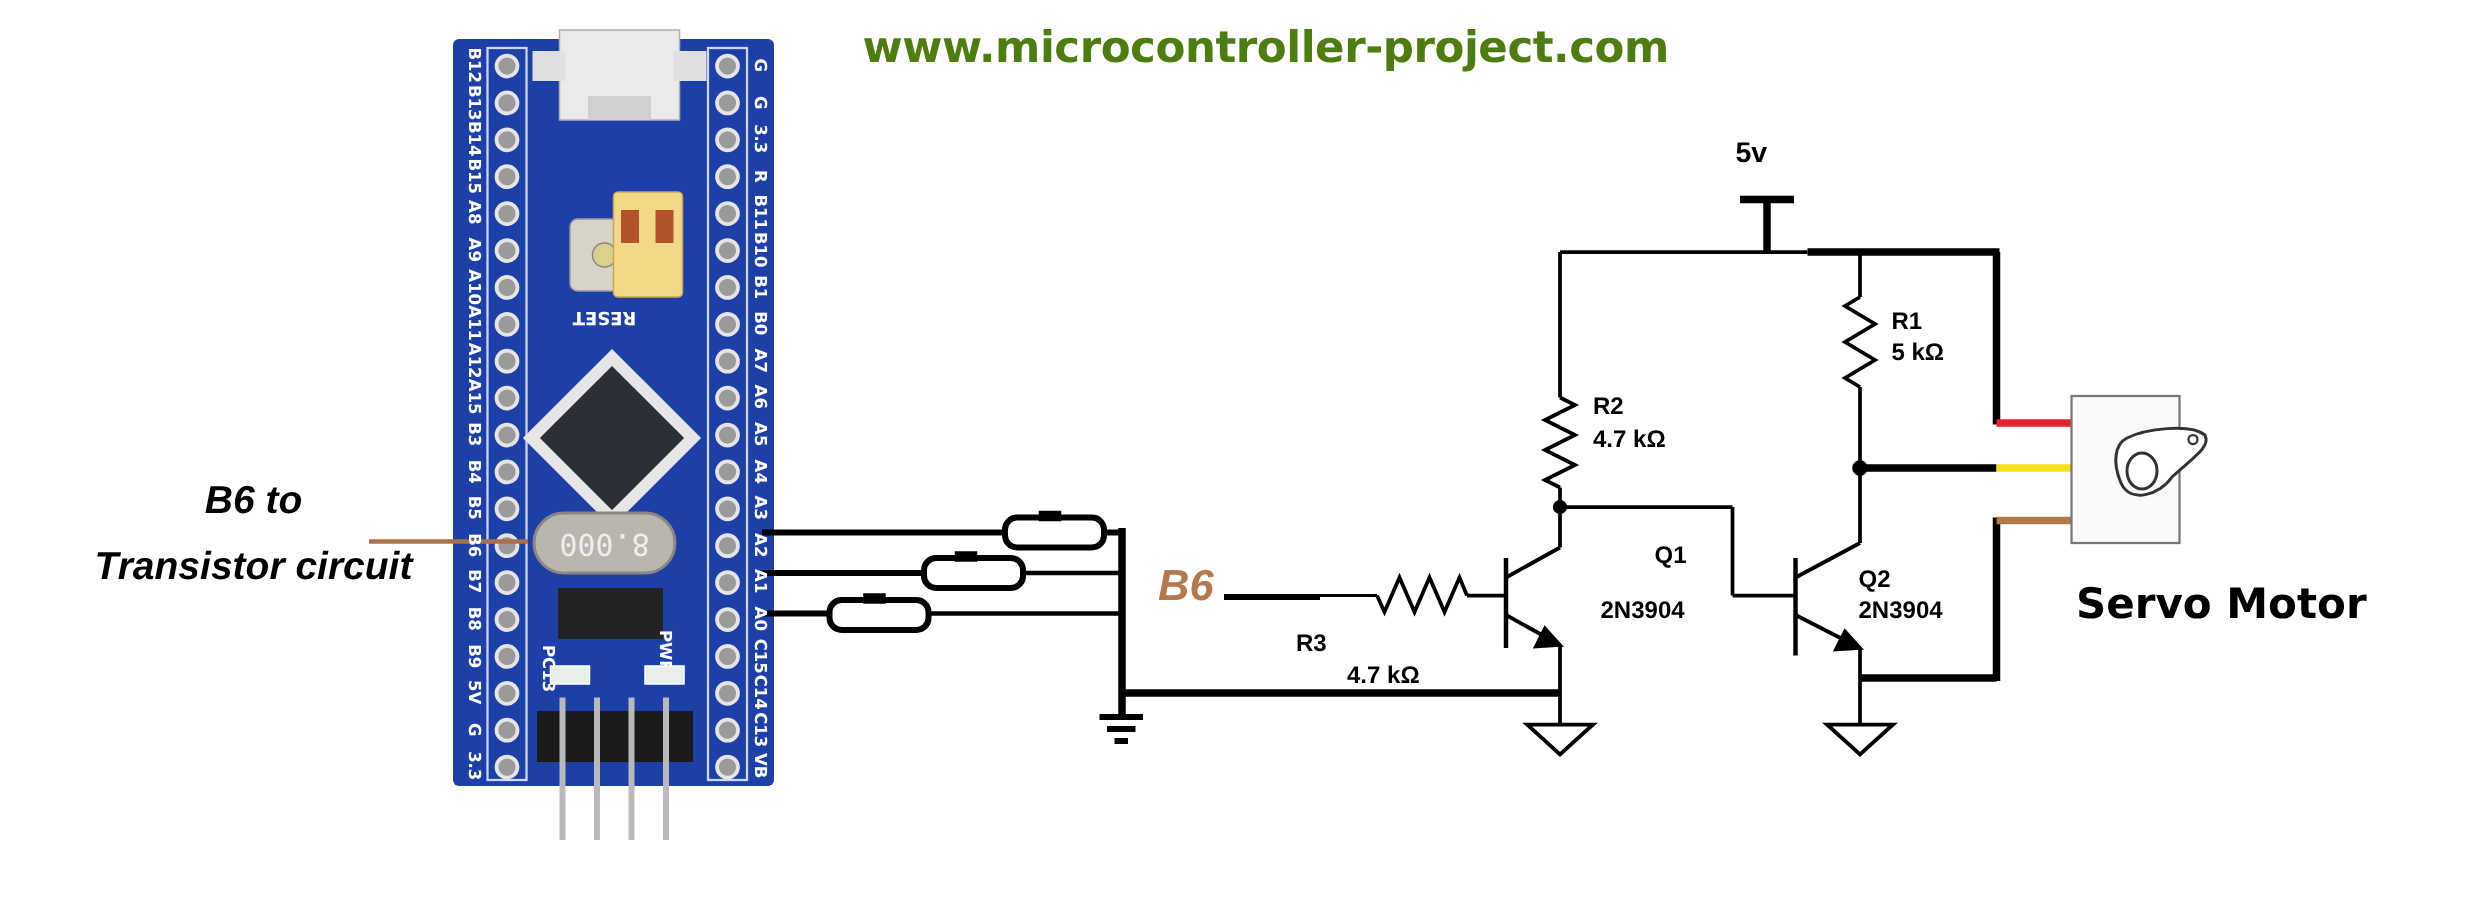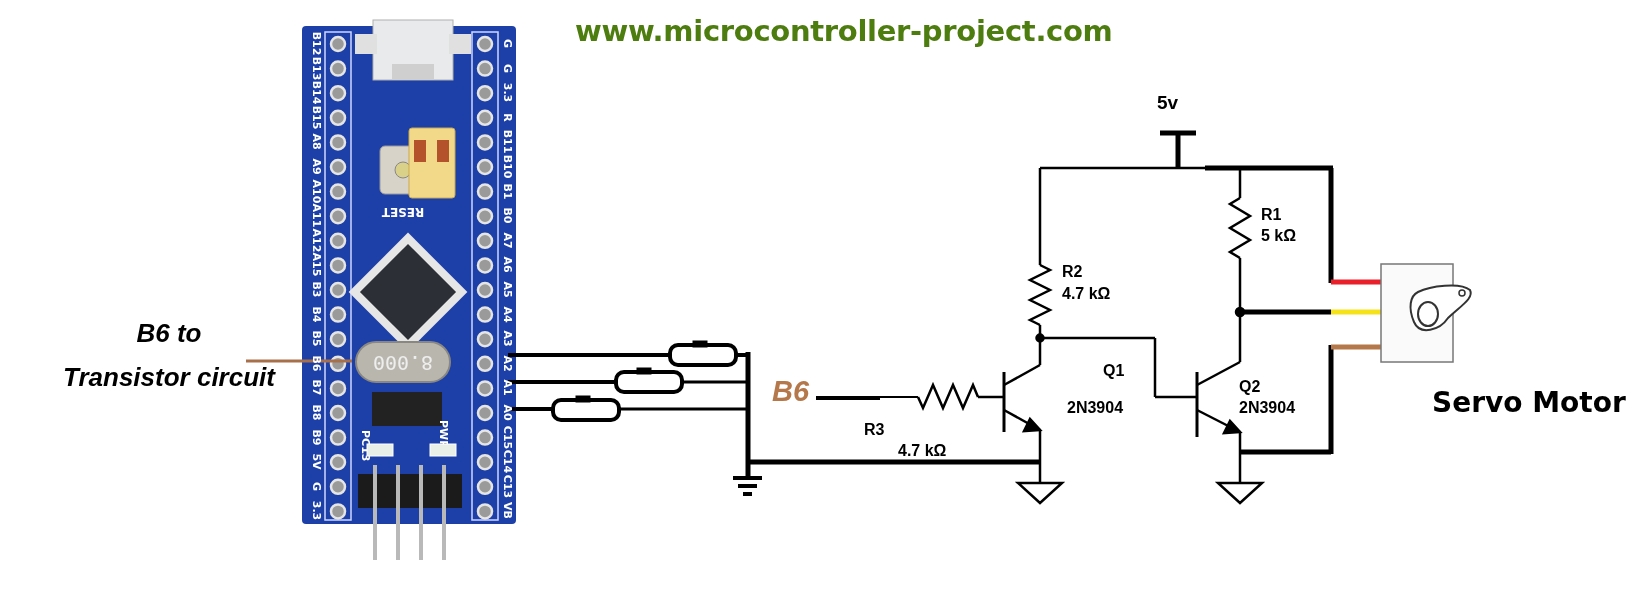--- a/index.html
+++ b/index.html
@@ -3,21 +3,21 @@
 <meta charset="utf-8">
 <style>
   html,body{margin:0;padding:0;background:#fff;}
   body{width:1648px;height:608px;position:relative;overflow:hidden;font-family:"DejaVu Sans",sans-serif;}
   .abs{position:absolute;}
   .site-title{left:575px;top:14px;font-size:29px;font-weight:bold;color:#4d7c0f;font-family:"DejaVu Sans",sans-serif;letter-spacing:-0.3px;}
   .callout{left:0;width:258px;text-align:center;font-style:italic;font-weight:bold;font-size:26px;color:#000;font-family:"Liberation Sans",sans-serif;padding-left:40px;}
   .b6-label{left:772px;top:375px;font-size:29px;font-style:italic;font-weight:bold;color:#b5784a;font-family:"Liberation Sans",sans-serif;}
   .lbl{font-family:"Liberation Sans",sans-serif;font-weight:bold;font-size:16px;color:#000;line-height:20px;}
   .vlabel{font-family:"Liberation Sans",sans-serif;font-weight:bold;font-size:19px;color:#000;}
-  .servo-label{left:1384px;top:386px;font-size:28px;font-weight:bold;color:#000;font-family:"DejaVu Sans",sans-serif;margin-left:48px;}
+  .servo-label{left:1384px;top:386px;font-size:28px;font-weight:bold;color:#000;font-family:"DejaVu Sans",sans-serif;}
   .pinlbl{font-family:"DejaVu Sans",sans-serif;font-weight:bold;font-size:11px;color:#fff;white-space:nowrap;}
   svg{position:absolute;left:0;top:0;}
 </style>
 </head>
 <body>
 
 <div class="abs site-title">www.microcontroller-project.com</div>
 
 <div class="abs callout" style="top:318px;">B6 to</div>
 <div class="abs callout" style="top:362px;">Transistor circuit</div>

